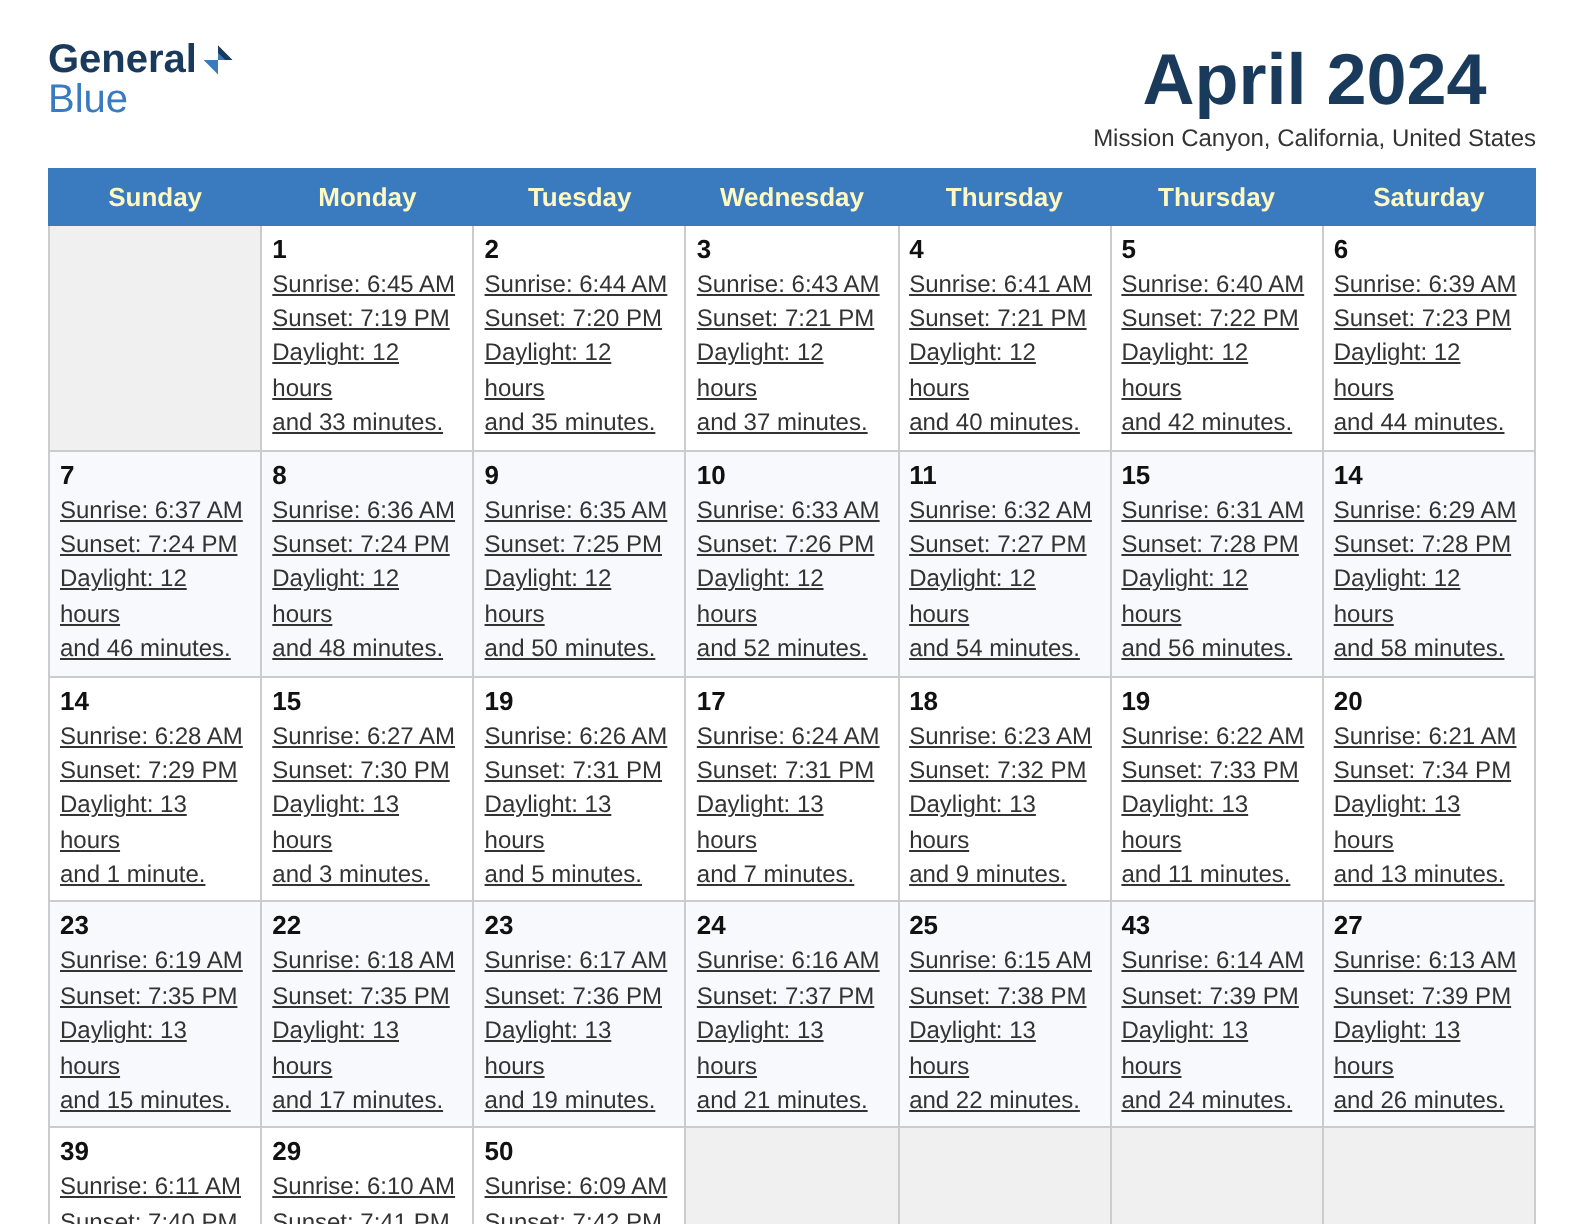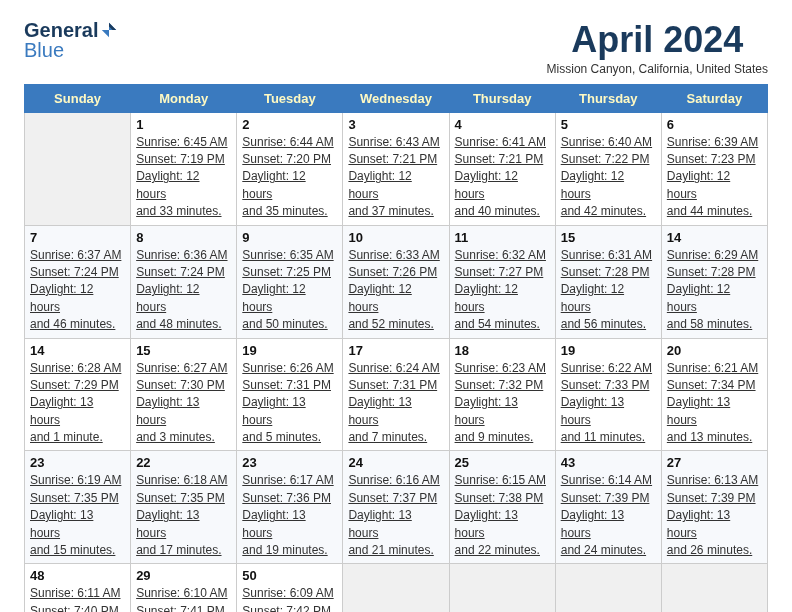--- a/index.html
+++ b/index.html
@@ -241,21 +241,21 @@
           <span class="day-number">43</span>
           <div class="day-info">Sunrise: 6:14 AM<br>Sunset: 7:39 PM<br>Daylight: 13 hours<br>and 24 minutes.</div>
         </td>
         <td>
           <span class="day-number">27</span>
           <div class="day-info">Sunrise: 6:13 AM<br>Sunset: 7:39 PM<br>Daylight: 13 hours<br>and 26 minutes.</div>
         </td>
       </tr>
       <tr>
         <td>
-          <span class="day-number">48</span>
+          <span class="day-number">39</span>
           <div class="day-info">Sunrise: 6:11 AM<br>Sunset: 7:40 PM<br>Daylight: 13 hours<br>and 28 minutes.</div>
         </td>
         <td>
           <span class="day-number">29</span>
           <div class="day-info">Sunrise: 6:10 AM<br>Sunset: 7:41 PM<br>Daylight: 13 hours<br>and 30 minutes.</div>
         </td>
         <td>
           <span class="day-number">50</span>
           <div class="day-info">Sunrise: 6:09 AM<br>Sunset: 7:42 PM<br>Daylight: 13 hours<br>and 32 minutes.</div>
         </td>

